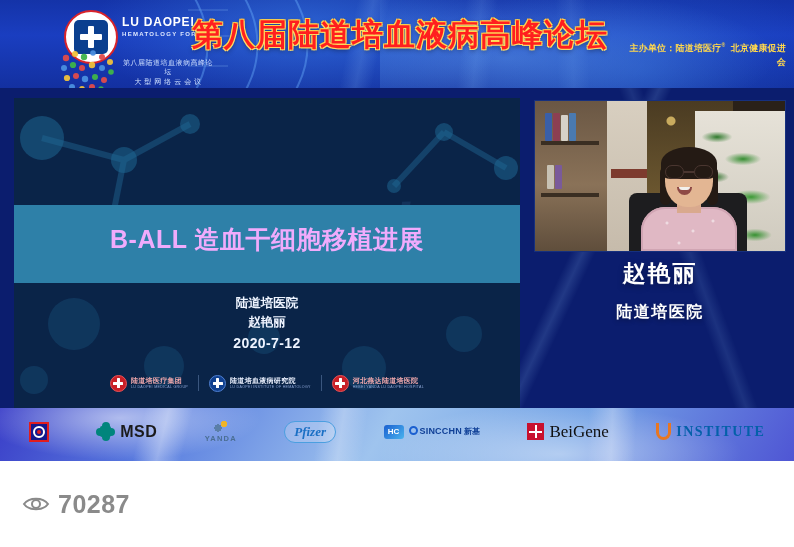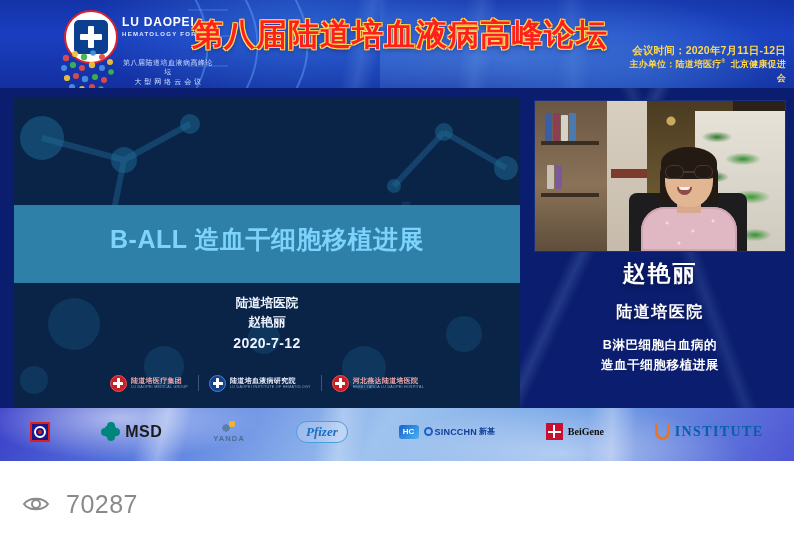--- a/index.html
+++ b/index.html
@@ -123,21 +123,21 @@
     letter-spacing:-1px; transform:rotate(-2deg);
     white-space:nowrap; pointer-events:none;
   }
   .slide-band {
     position:absolute; left:0; top:107px; width:506px; height:78px;
     background:#2e80a8;
   }
   .slide-title {
     position:absolute; left:0; top:125px; width:506px;
     text-align:center;
-    color:#7dd3fc; font-size:25px; font-weight:700; letter-spacing:.5px;
+    color:#f0abfc; font-size:25px; font-weight:700; letter-spacing:.5px;
     white-space:nowrap;
   }
   .slide-sub {
     position:absolute; left:0; top:196px; width:506px;
     text-align:center; color:#eef4ff;
     font-size:12.5px; font-weight:700; line-height:1.55;
   }
   .slide-sub .dt { font-size:14px; letter-spacing:.4px; }
 
   .slide-logos {
@@ -323,53 +323,53 @@
     padding:2px 9px; border:1.5px solid #4b9fe0; border-radius:12px;
     background:rgba(255,255,255,.22);
   }
 
   .sp-hc{ display:flex;align-items:center;gap:3px; }
   .sp-hc .mark{
     width:20px;height:14px;border-radius:3px;
     background:linear-gradient(135deg,#1a5fd0,#49b3ee);
     color:#fff;font-size:8px;font-weight:700;display:flex;align-items:center;justify-content:center;
   }
-  .sp-sinochn{display:flex;align-items:center;gap:2px;}
+  .sp-sinochn{display:flex;gap:2px;}
   .sp-sinochn .o{width:9px;height:9px;border-radius:50%;border:2px solid #1a5fd0;}
   .sp-sinochn .tx{font-size:9px;font-weight:700;color:#0f3f96;letter-spacing:.2px;}
   .sp-sinochn .cn{font-size:8px;font-weight:700;color:#0f3f96;}
 
   .sp-beigene-mark{
     width:17px;height:17px;background:#c8102e;flex:none;position:relative;
   }
   .sp-beigene-mark:before,.sp-beigene-mark:after{
     content:'';position:absolute;background:#fff;
   }
   .sp-beigene-mark:before{left:7.5px;top:2px;width:2px;height:13px;}
   .sp-beigene-mark:after{left:2px;top:7.5px;width:13px;height:2px;}
-  .sp-beigene{ color:#101010; font-size:10px; font-weight:700; font-family:"Liberation Serif", serif; }
+  .sp-beigene{ color:#101010; font-size:17px; font-weight:400; font-family:"Liberation Serif", serif; }
 
   .sp-nov-mark{
     width:15px;height:17px;flex:none;
     border:3px solid #e87722; border-top:none;
     border-radius:0 0 8px 8px;
   }
   .sp-novartis{ color:#0460a9; font-size:14px; font-weight:700; letter-spacing:1.4px;
                 font-family:"Liberation Serif", serif; }
 
   
   .bottombar {
     position:absolute; left:0; top:461px; width:794px; height:86px;
     background:#ffffff;
     display:flex; align-items:center; justify-content:space-between;
     padding:0 22px;
   }
   .bb-left { display:flex; align-items:center; gap:18px; }
   .bb-title { font-size:26px; color:#111; letter-spacing:3px; }
-  .bb-right { display:flex; align-items:center; gap:16px; color:#8a8a8a; }
+  .bb-right { display:flex; align-items:center; gap:8px; color:#8a8a8a;font-weight:bold; }
   .bb-count { font-size:25px; color:#8a8a8a; letter-spacing:.5px; }
 </style>
 </head>
 <body>
 
 <div id="app">
 
   <div class="stage">
 
     <div class="banner">
@@ -430,21 +430,20 @@
         </div>
         <div class="ldp-cn">
           <div>第八届陆道培血液病高峰论坛</div>
           <div>大 型 网 络 云 会 议</div>
         </div>
       </div>
 
       <div class="banner-title-cn">第八届陆道培血液病高峰论坛</div>
 
       <div class="banner-meta">
-        <div class="m1">会议时间：2020年7月11日-12日</div>
         <div class="m2"><span>主办单位：陆道培医疗</span><sup>®</sup>&nbsp;&nbsp;<span>北京健康促进会</span></div>
       </div>
     </div>
 
     <div class="slide">
       <svg class="slide-bg-molecules" viewBox="0 0 506 310">
         <g stroke="#1d5b86" stroke-width="6" opacity="0.55">
           <line x1="28" y1="40" x2="110" y2="62"></line>
             <line x1="110" y1="62" x2="176" y2="26"></line>
           <line x1="110" y1="62" x2="96" y2="132"></line>
@@ -546,24 +545,20 @@
             <div class="gb"></div>
             <div class="gr"></div>
         </div>
         <div class="cam-mouth"></div>
       </div>
     </div>
 
     <div class="speaker">
       <div class="name">赵艳丽</div>
       <div class="org">陆道培医院</div>
-      <div class="topic">
-        <div>B淋巴细胞白血病的</div>
-        <div>造血干细胞移植进展</div>
-      </div>
     </div>
 
     <div class="sponsors">
       <div class="sp">
         <div class="sp-sq">
             <div class="ring">
               <div class="dot"></div>
             </div>
           </div>
       </div>

